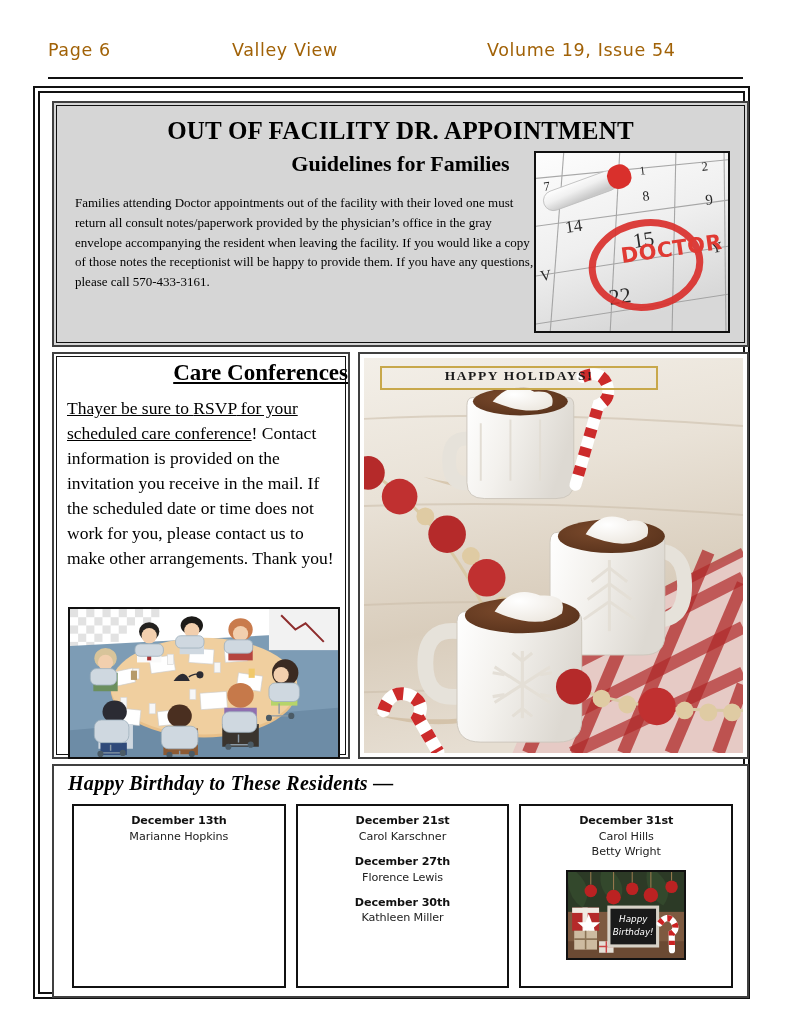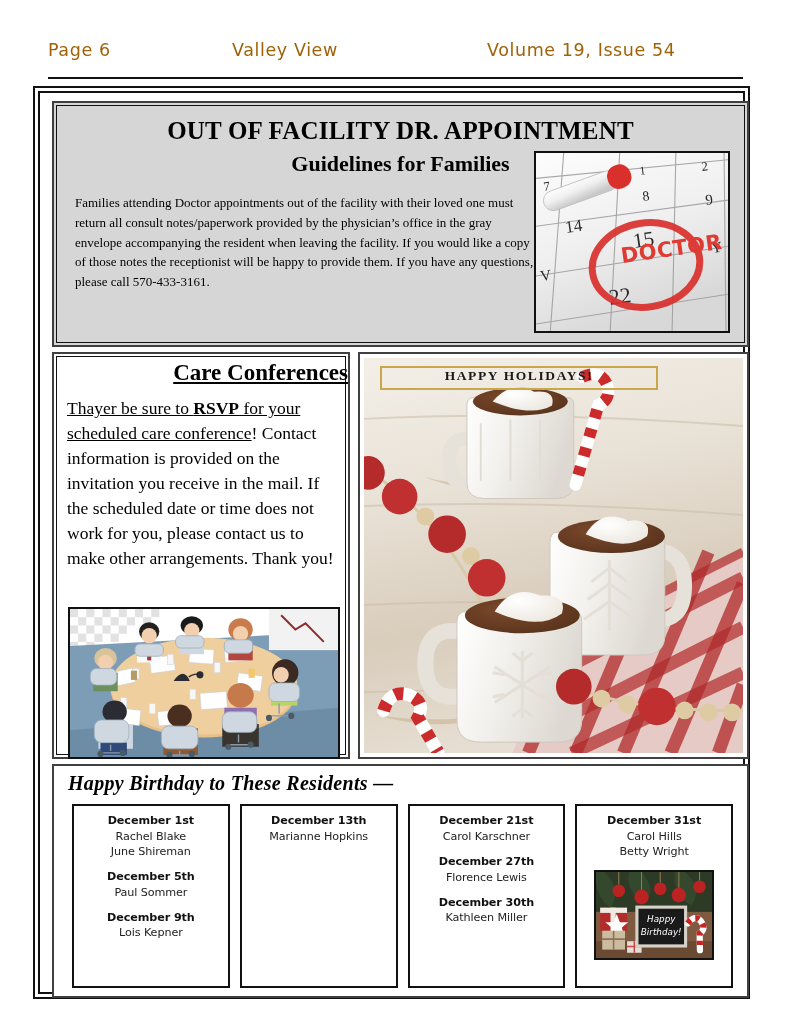--- a/index.html
+++ b/index.html
@@ -74,21 +74,21 @@
   #care-box{left:9px;top:256px;width:298px;height:407px;}
   .care-title{
     position:absolute;left:0;top:6px;width:100%;text-align:right;
     font-size:23px;font-weight:bold;text-decoration:underline;
   }
   .care-body{
     position:absolute;left:13px;top:42px;width:272px;
     font-size:17.5px;line-height:1.43;
   }
   .care-body .u{text-decoration:underline;}
-  .care-body b{font-weight:bold;}
+  .care-body b{font-weight:normal;}
   .care-img{
     position:absolute;left:14px;top:253px;width:268px;height:148px;
     border:2px solid #111;overflow:hidden;background:#fff;
   }
 
   
   #holiday-box{left:315px;top:256px;width:391px;height:407px;}
   .holiday-photo{position:absolute;left:4px;top:4px;right:4px;bottom:4px;overflow:hidden;}
   .hh-banner{
     position:absolute;left:20px;top:12px;width:278px;height:24px;
@@ -470,35 +470,20 @@
           <div class="hh-banner">
             <span>HAPPY  HOLIDAYS!</span>
           </div>
         </div>
 
         <div class="box" id="bday-box">
           <div class="bday-title">Happy Birthday to These  Residents —</div>
 
           <div class="bday-cols">
 
-            <div class="bday-col">
-              <div class="bday-group">
-                <div class="bday-date">December  1st</div>
-                <div class="bday-name">Rachel Blake</div>
-                <div class="bday-name">June Shireman</div>
-              </div>
-              <div class="bday-group">
-                <div class="bday-date">December 5th</div>
-                <div class="bday-name">Paul Sommer</div>
-              </div>
-              <div class="bday-group">
-                <div class="bday-date">December 9th</div>
-                <div class="bday-name">Lois Kepner</div>
-              </div>
-            </div>
 
             <div class="bday-col">
               <div class="bday-group">
                 <div class="bday-date">December 13th</div>
                 <div class="bday-name">Marianne Hopkins</div>
               </div>
             </div>
 
             <div class="bday-col">
               <div class="bday-group">

